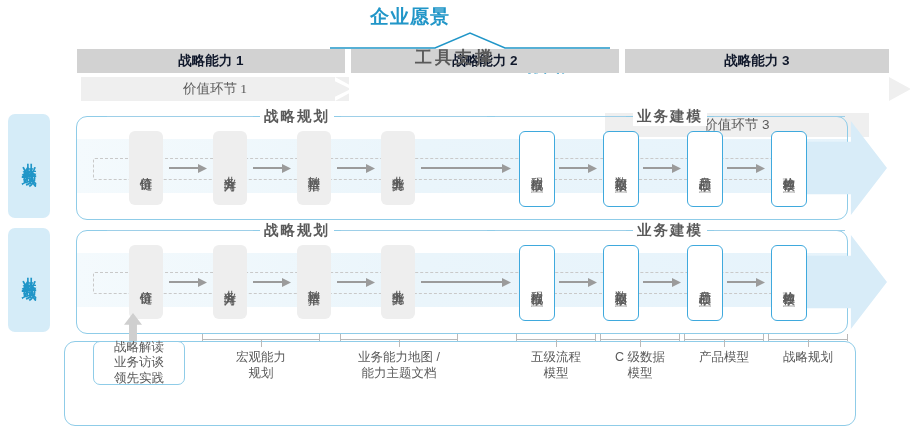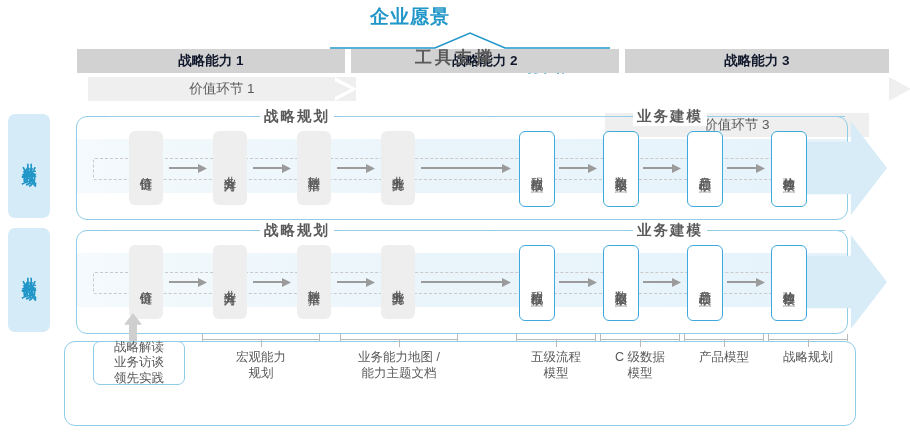--- a/index.html
+++ b/index.html
@@ -138,21 +138,21 @@
       <span>战略能力 1</span>
     </div>
     <div class="cap-cell" style="left: 274px; width: 268px;">
       <span>战略能力 2</span>
     </div>
     <div class="cap-cell" style="left: 548px; width: 264px;">
       <span>战略能力 3</span>
     </div>
   </div>
 <div class="val-row">
-    <div class="val-cell" style="left: 11px; width: 268px;">
+    <div class="val-cell" style="left: 4px; width: 268px; font-family: Liberation Serif, serif;">
       <span>价值环节 1</span>
     </div>
     <div class="val-cell" style="left: 528px; width: 264px; margin-top: 36px;">
       <span>价值环节 3</span>
     </div>
     <div class="val-chev" style="left: 258px;"></div>
     <div class="val-chev" style="left: 532px;"></div>
     <div class="val-tailarrow" style="left: 812px;"></div>
   </div>
 

